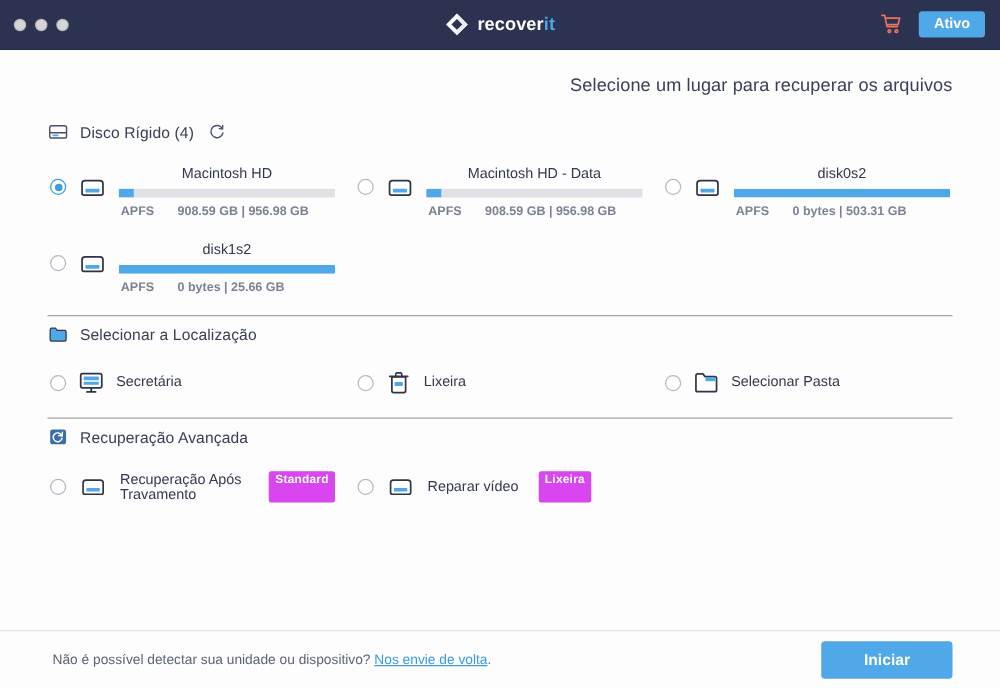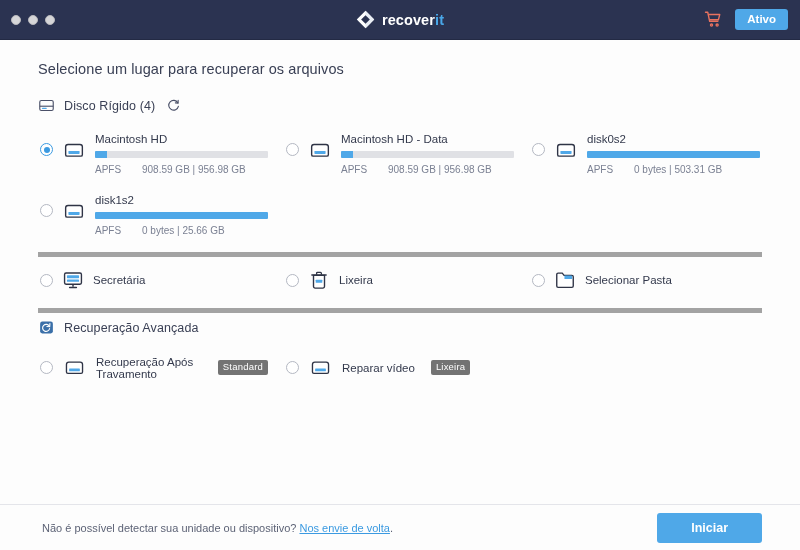--- a/index.html
+++ b/index.html
@@ -60,30 +60,30 @@
   }
 
   
   .content {
     flex: 1;
     padding: 0 38px;
     overflow: hidden;
     position: relative;
   }
   .page-title {
-    text-align: left;
+    text-align: right;
     font-size: 14.5px;
     color: #3a4055;
     padding: 21px 0 14px;
     letter-spacing: .1px;
   }
 
   
   .section {
-    border-bottom: 5px solid #a3a3a3;
+    border-bottom: 1px solid #a3a3a3;
     padding-bottom: 2px;
   }
   .section-head {
     display: flex; align-items: center; gap: 9px;
     padding: 6px 0 7px;
   }
   .section-head .sec-icon { width: 17px; height: 17px; display: block; flex: none; }
   .section-head .sec-label {
     font-size: 12.5px; color: #3a4055; letter-spacing: .1px;
   }
@@ -96,20 +96,21 @@
   .grid3 {
     display: grid;
     grid-template-columns: repeat(3, 1fr);
     column-gap: 14px;
     row-gap: 12px;
   }
   .drive {
     display: flex; align-items: flex-start; gap: 8px;
     cursor: pointer;
     padding: 3px 2px;
+    text-align: center;
   }
   .radio {
     width: 13px; height: 13px; border-radius: 50%;
     border: 1px solid #b4b8c2; background: #fff;
     flex: none; margin-top: 11px;
     position: relative;
   }
   .radio.on { border-color: #3b9ae1; }
   .radio.on::after {
     content: ""; position: absolute;
@@ -124,36 +125,36 @@
     white-space: nowrap; overflow: hidden; text-overflow: ellipsis;
     margin-bottom: 6px;
   }
   .bar {
     height: 7px; background: #e0e1e5; border-radius: 1px;
     overflow: hidden; margin-bottom: 6px;
   }
   .bar > span { display: block; height: 100%; background: #4fa8e8; }
   .drive-meta {
     font-size: 10px; color: #7b8193;
-    display: flex; gap: 17px;
+    display: flex; gap: 17px; font-weight: bold;
   }
   .drive-meta .fs { min-width: 30px; }
 
   
   .opt {
     display: flex; align-items: center; gap: 9px;
     cursor: pointer; padding: 4px 2px;
   }
   .opt .radio { margin-top: 0; }
   .opt-icon { width: 22px; height: 22px; flex: none; display: block; }
   .opt-label { font-size: 11.5px; color: #33394c; }
   .badge {
-    font-size: 9.5px; font-weight: 400; color: #fff;
-    background: #737373; border-radius: 2px;
-    padding: 2px 5px 3px; margin-left: 7px;
+    font-size: 9.5px; font-weight: 700; color: #fff;
+    background: #d946ef; border-radius: 2px;
+    padding: 2px 5px 13px; margin-left: 7px;
     line-height: 1; letter-spacing: .2px;
   }
 
   
   .footer {
     flex: none;
     height: 46px;
     border-top: 1px solid #e4e5ea;
     background: #fdfdfd;
     display: flex; align-items: center;
@@ -294,20 +295,26 @@
               </div>
             </div>
           </div>
 
         </div>
       </div>
     </div>
 
 
     <div class="section">
+      <div class="section-head">
+        <svg class="sec-icon" viewBox="0 0 24 24">
+          <path d="M3 6.5 a1.5 1.5 0 0 1 1.5-1.5 H9 l2 2.4 h8.5 a1.5 1.5 0 0 1 1.5 1.5 V18 a1.5 1.5 0 0 1-1.5 1.5 H4.5 A1.5 1.5 0 0 1 3 18 Z" fill="#4fa8e8" stroke="#2f3446" stroke-width="1.4"></path>
+        </svg>
+        <span class="sec-label">Selecionar a Localização</span>
+      </div>
       <div class="section-body">
         <div class="grid3">
 
           <div class="opt">
             <span class="radio"></span>
             <svg class="opt-icon" viewBox="0 0 24 24">
               <rect x="2.8" y="4.3" width="18.4" height="12.4" rx="1.6" fill="#fff" stroke="#2f3446" stroke-width="1.5"></rect>
               <rect x="5.4" y="6.8" width="13.2" height="3.2" rx="0.5" fill="#4fa8e8"></rect>
               <rect x="5.4" y="11.4" width="13.2" height="2.6" rx="0.5" fill="#4fa8e8"></rect>
               <path d="M12 16.7 V19.4" stroke="#2f3446" stroke-width="1.6"></path>

